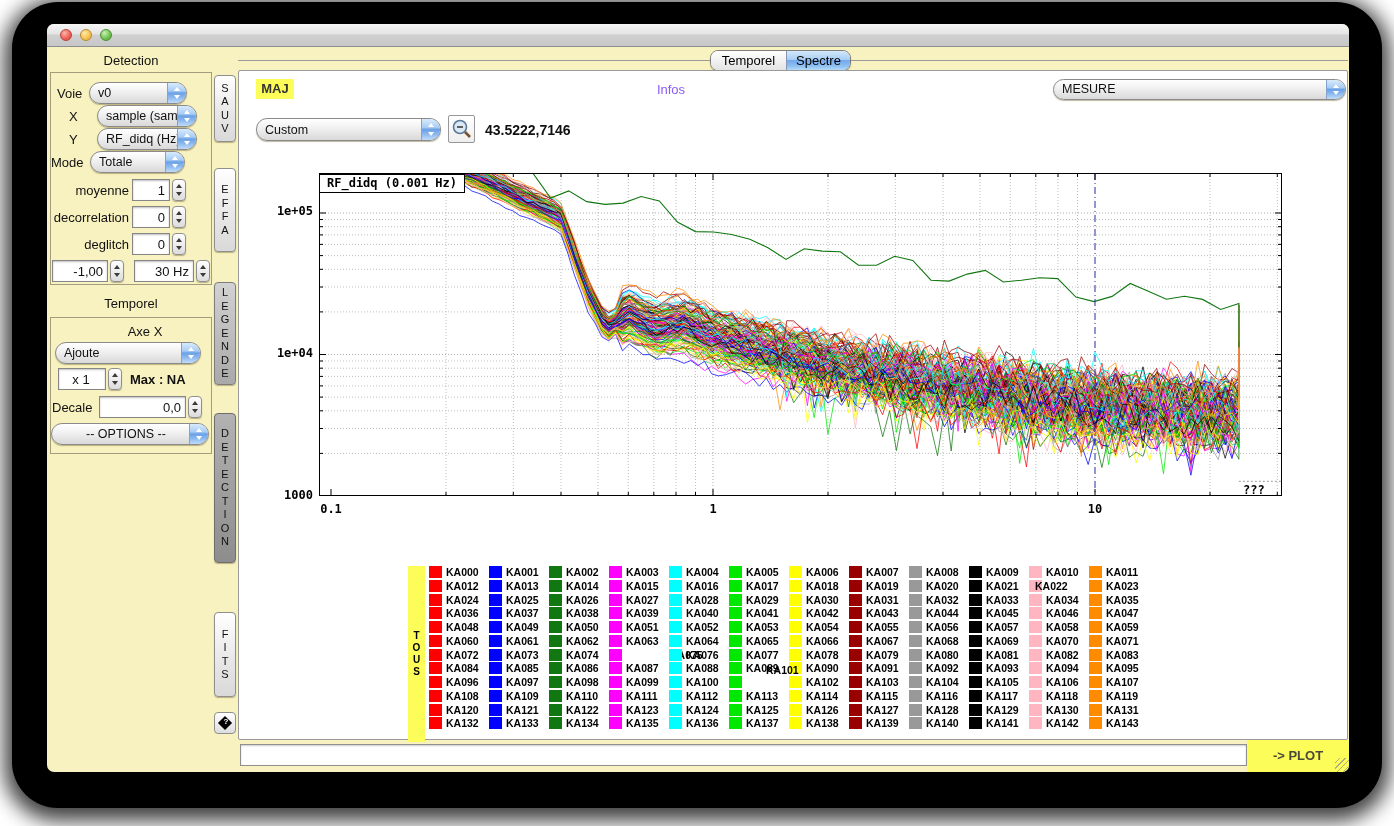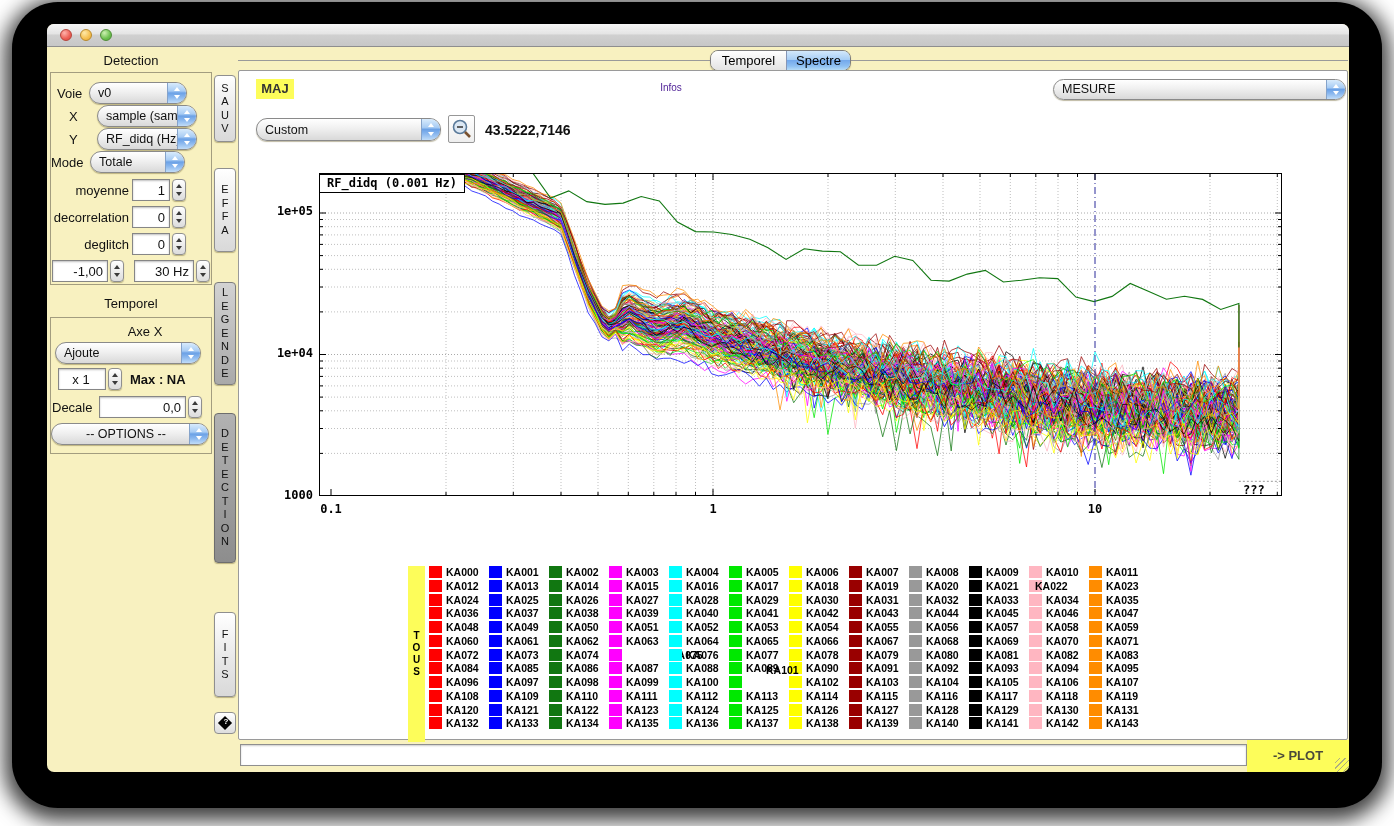--- a/index.html
+++ b/index.html
@@ -27,21 +27,21 @@
 .vbtn{position:absolute;left:167px;width:22px;border:1px solid #8f8f8f;border-radius:4px;background:linear-gradient(180deg,#ffffff,#e8e8e8 55%,#d9d9d9);box-shadow:0 1px 1px rgba(110,100,50,0.45);font-size:11px;color:#111;text-align:center;white-space:pre-line;line-height:13.5px;display:flex;align-items:center;justify-content:center;}
 .vbtn.sel1{background:linear-gradient(180deg,#d2d2d2,#a9a9a9);border-color:#7d7d7d;}
 .vbtn.sel2{background:linear-gradient(180deg,#b2b2b2,#8d8d8d);border-color:#6e6e6e;}
 #topline{position:absolute;left:191px;top:36px;width:1110px;height:1px;background:#9a9a9a;}
 #tabs{position:absolute;left:663px;top:26px;width:141px;height:21px;border:1px solid #7d7d7d;border-radius:8px;display:flex;overflow:hidden;box-shadow:0 1px 1px rgba(110,100,50,0.45);}
 .tab{font-size:13px;text-align:center;padding-top:2px;color:#000;}
 .tab.off{width:75px;background:linear-gradient(180deg,#ffffff,#e3e3e3);}
 .tab.on{width:64px;background:linear-gradient(180deg,#d3e8fb 0%,#a8cef5 45%,#74a9ec 50%,#8fc0f2 80%,#b6dcf8 100%);border-left:1px solid #8696b6;}
 #panel{position:absolute;left:191px;top:46px;width:1110px;height:670px;background:#fff;border:1px solid #9a9a9a;border-radius:2px;}
 #maj{position:absolute;left:17px;top:8px;width:38px;height:20px;background:#FDFD5A;font-size:13px;font-weight:600;color:#333;text-align:center;padding-top:2px;}
-#infos{position:absolute;left:397px;top:11px;width:70px;text-align:center;font-size:10px;color:#4c1d95;}
+#infos{position:absolute;left:397px;top:11px;width:70px;text-align:center;font-size:13px;color:#8b5cf6;}
 #coords{position:absolute;left:246px;top:51px;font-size:14px;font-weight:600;color:#111;}
 #magbtn{position:absolute;left:209px;top:44px;width:27px;height:28px;border:1px solid #979797;background:linear-gradient(180deg,#fff,#eee);border-radius:2px;}
 #plotwrap{position:absolute;left:80px;top:102px;width:963px;height:323px;}
 #plotlabel{position:absolute;left:80px;top:103px;border:1px solid #000;background:#fff;font:700 12px "DejaVu Sans Mono",monospace;padding:1px 7px 2px 7px;color:#000;}
 .ylab{position:absolute;font:700 12px "DejaVu Sans Mono",monospace;color:#000;text-align:right;width:60px;}
 .xlab{position:absolute;top:431px;font:700 12px "DejaVu Sans Mono",monospace;color:#000;width:40px;text-align:center;}
 #qqq{position:absolute;left:1004px;top:412px;font:700 12px "DejaVu Sans Mono",monospace;color:#000;}
 #tous{position:absolute;left:169px;top:495px;width:17px;height:176px;background:#FDFD5A;font-size:10px;font-weight:700;line-height:12px;text-align:center;white-space:pre-line;display:flex;align-items:center;justify-content:center;color:#000;}
 #leggrid{position:absolute;left:190px;top:495px;width:740px;height:176px;}
 .lgsq{position:absolute;width:13px;height:12px;}

